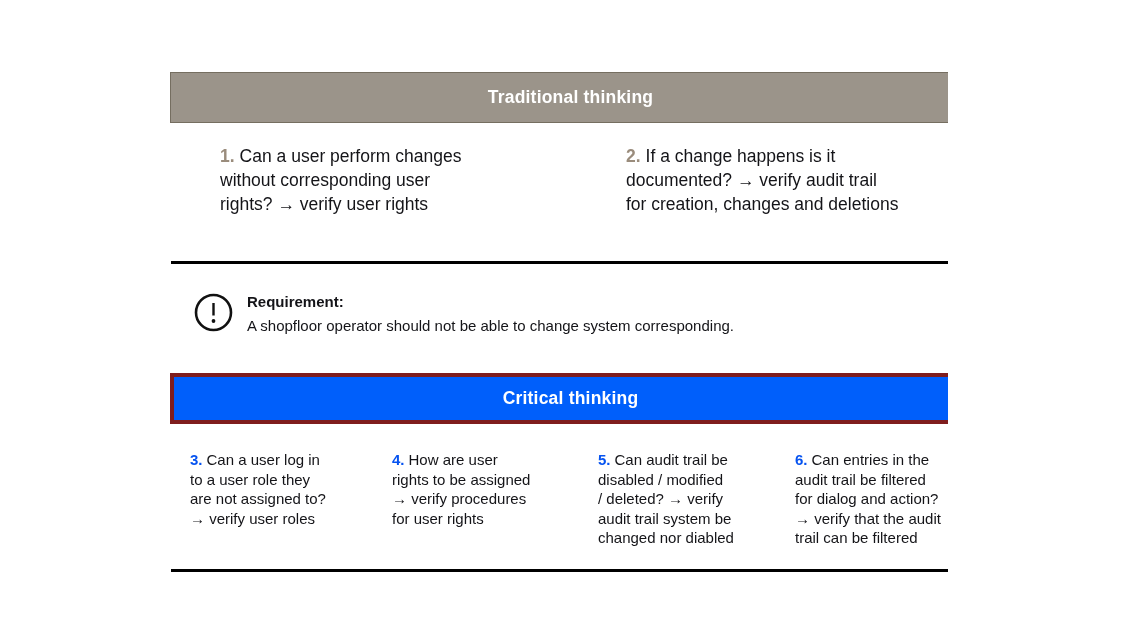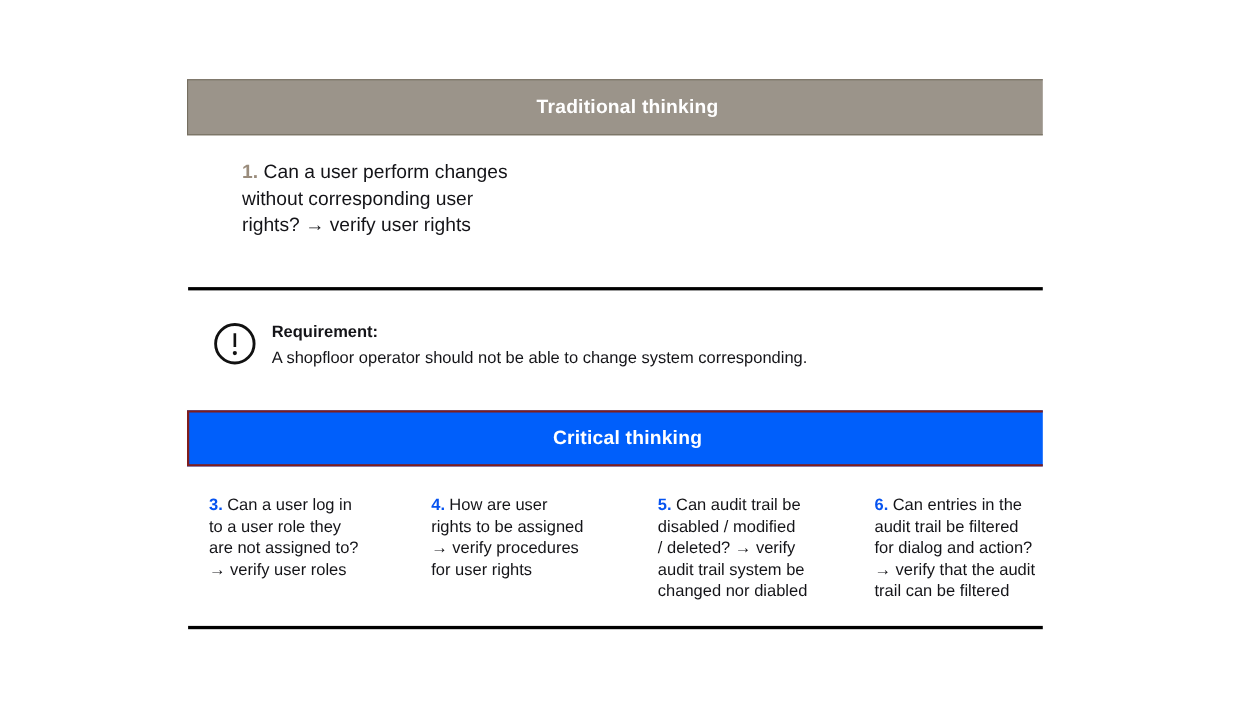--- a/index.html
+++ b/index.html
@@ -29,21 +29,21 @@
     box-sizing: border-box;
   }
   .bar-taupe {
     top: 72px;
     background: #9B948A;
     border: 1px solid #756E60;
   }
   .bar-blue {
     top: 373px;
     background: #005FFB;
-    border: 2px solid #7f1d1d;
+    border: 4px solid #7f1d1d;
   }
   .bar-title {
     color: #ffffff;
     font-size: 17.5px;
     font-weight: 700;
     letter-spacing: 0.2px;
   }
 
   
   .row-traditional {
@@ -129,20 +129,23 @@
 <div class="stage">
 
   <div class="bar bar-taupe">
     <span class="bar-title">Traditional thinking</span>
   </div>
 
   <div class="row-traditional">
     <div class="t-item t-item-1"><span class="num num-taupe">1.</span><span>Can a user perform changes
 without corresponding user
 rights? → verify user rights</span></div>
+    <div class="t-item t-item-2"><span class="num num-taupe">2.</span><span>If a change happens is it
+documented? →  verify audit trail
+for creation, changes and deletions</span></div>
   </div>
 
   <div class="divider divider-top"></div>
 
   <div class="requirement">
     <span class="req-icon">
       <svg width="41" height="41" viewBox="0 0 41 41">
         <circle cx="20.5" cy="20.5" r="17.5" fill="none" stroke="#111111" stroke-width="2.6"></circle>
         <line x1="20.5" y1="11" x2="20.5" y2="23.5" stroke="#111111" stroke-width="2.4"></line>
         <circle cx="20.5" cy="29" r="1.9" fill="#111111"></circle>

